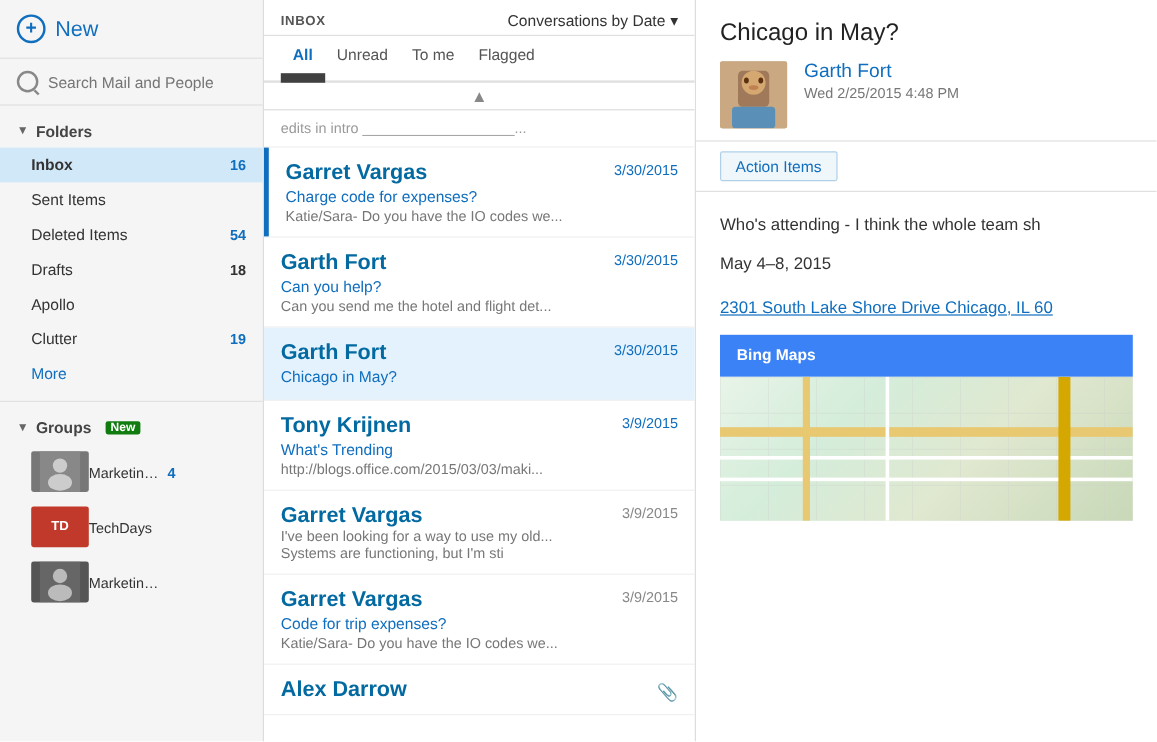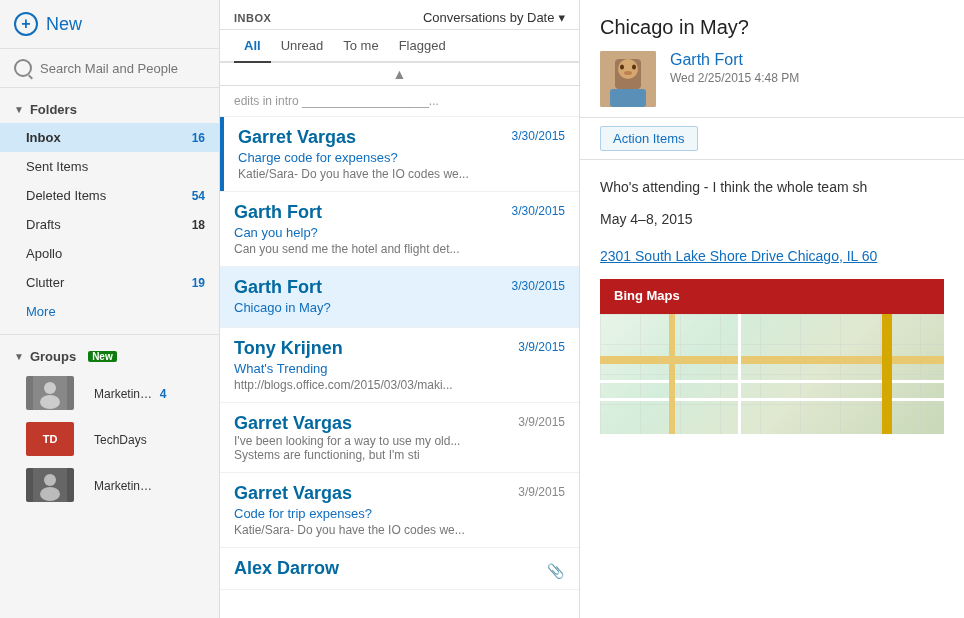--- a/index.html
+++ b/index.html
@@ -87,21 +87,21 @@
       font-weight: 600;
     }
     .more-link {
       padding: 7px 14px 7px 26px;
       color: #106ebe;
       cursor: pointer;
       font-size: 13px;
     }
     .groups-section { padding: 8px 0; border-top: 1px solid #e0e0e0; }
     .group-item {
-      display: flex; align-items: center; gap: 20px;
+      display: flex; align-items: center; gap: 0;
       padding: 6px 14px 6px 26px;
       cursor: pointer;
     }
     .group-avatar {
       width: 48px; height: 34px;
       border-radius: 2px;
       overflow: hidden;
       flex-shrink: 0;
       display: flex; align-items: center; justify-content: center;
       font-size: 10px; font-weight: bold; color: #fff;
@@ -143,21 +143,21 @@
       border-bottom: 2px solid #e0e0e0;
     }
     .filter-tab {
       padding: 8px 10px;
       font-size: 13px;
       cursor: pointer;
       color: #555;
       border-bottom: 2px solid transparent;
       margin-bottom: -2px;
     }
-    .filter-tab.active { color: #106ebe; border-bottom: 2px solid #404040; font-weight: 600; }
+    .filter-tab.active { color: #106ebe; border-bottom: 8px solid #404040; font-weight: 600; }
 
     .mail-list-scroll {
       flex: 1;
       overflow-y: auto;
       position: relative;
     }
     .truncated-item {
       padding: 8px 14px;
       font-size: 12px; color: #999;
       border-bottom: 1px solid #f0f0f0;
@@ -228,21 +228,21 @@
       font-size: 13px;
       cursor: pointer;
       background: #f0f7fb;
       border-radius: 2px;
     }
     .email-body { padding: 16px 20px; flex: 1; overflow-y: auto; font-size: 14px; color: #333; line-height: 1.6; }
     .email-body .attending { margin-bottom: 10px; }
     .email-body .dates { margin-bottom: 14px; font-weight: 500; }
     .email-body .address { color: #106ebe; cursor: pointer; text-decoration: underline; margin-bottom: 12px; }
     .bing-maps-bar {
-      background: #b91c1c;
+      background: #3b82f6;
       color: #fff;
       padding: 7px 14px;
       font-size: 13px;
       font-weight: 600;
     }
     .map-area {
       height: 120px;
       background: linear-gradient(135deg, #e8f4e8 0%, #d4edda 30%, #e0e8d0 60%, #c8d8b8 100%);
       position: relative;
       overflow: hidden;

